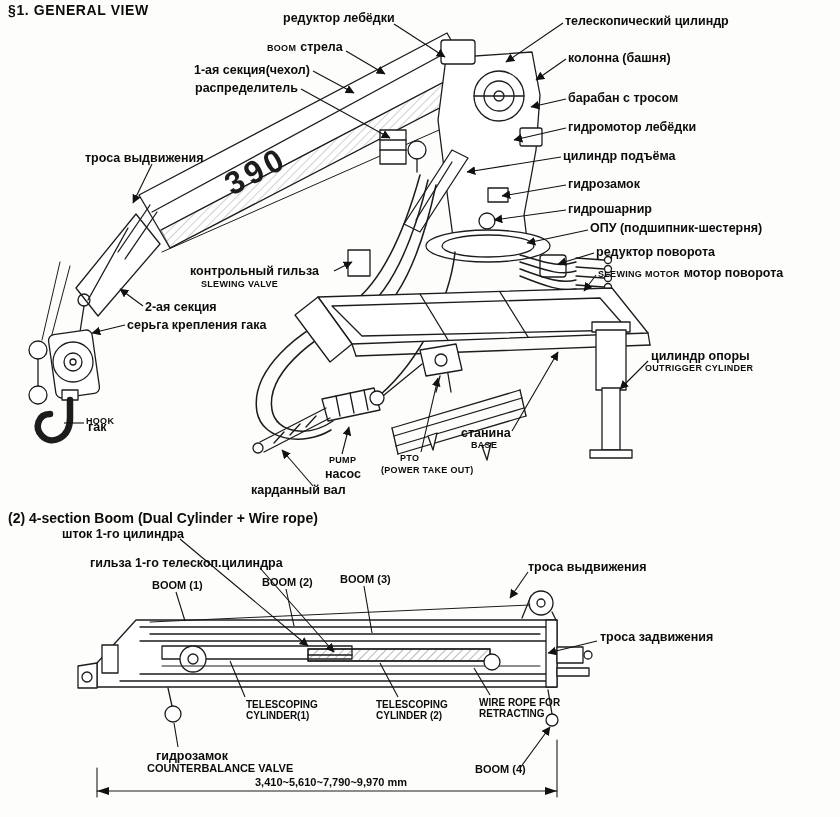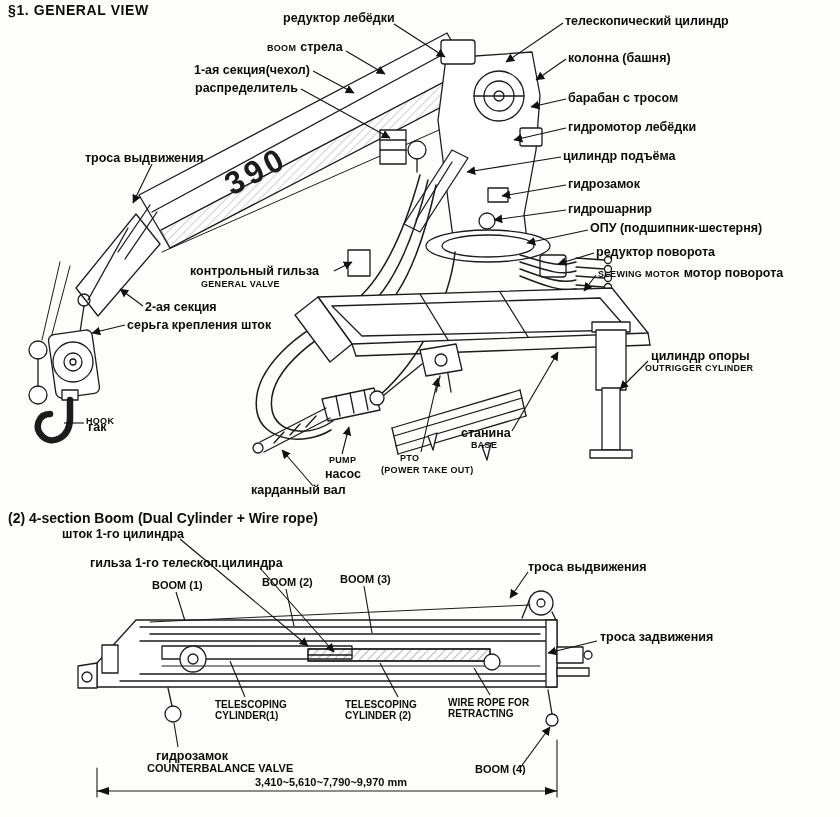--- a/index.html
+++ b/index.html
@@ -3,21 +3,21 @@
 <meta charset="utf-8">
 <style>
   html,body{margin:0;padding:0;background:#fff;}
   .stage{position:relative;width:840px;height:817px;background:#fdfdfb;
          font-family:"Liberation Sans",sans-serif;overflow:hidden;}
   svg.art{position:absolute;left:0;top:0;}
   .lbl{position:absolute;color:#0c0c0c;font-weight:700;font-size:12.5px;
        line-height:1.12;white-space:nowrap;}
   .sm{font-size:9px;letter-spacing:.3px;}
   .b11{font-size:11px;}
-  .b10{font-size:10px;}
+  .b10{font-size:10px;margin-left:31px;}
   .wrap{white-space:normal;}
   .inline{display:inline-flex;align-items:baseline;gap:4px;justify-content:flex-end;}
   .pagetitle{font-size:14px;letter-spacing:.6px;}
 </style>
 </head>
 <body>
 
 <div class="stage">
 
   <svg class="art" width="840" height="817" viewBox="0 0 840 817">
@@ -262,29 +262,29 @@
   <div class="lbl" style="left:568px;top:91px">барабан с тросом</div>
   <div class="lbl" style="left:568px;top:120px">гидромотор лебёдки</div>
   <div class="lbl" style="left:563px;top:149px">цилиндр подъёма</div>
   <div class="lbl" style="left:85px;top:151px">троса  выдвижения</div>
   <div class="lbl" style="left:568px;top:177px">гидрозамок</div>
   <div class="lbl" style="left:568px;top:202px">гидрошарнир</div>
   <div class="lbl" style="left:590px;top:221px">ОПУ (подшипник-шестерня)</div>
   <div class="lbl" style="left:596px;top:245px">редуктор поворота</div>
 
   <div class="lbl" style="left:190px;top:264px">контрольный гильза</div>
-  <div class="lbl sm" style="left:201px;top:279px">GENERAL VALVE</div>
+  <div class="lbl sm" style="left:201px;top:279px">SLEWING VALVE</div>
 
   <div class="lbl inline" style="left:598px;top:266px">
     <span class="sm">SLEWING MOTOR</span>
     <span>мотор поворота</span>
   </div>
 
   <div class="lbl" style="left:145px;top:300px">2-ая секция</div>
-  <div class="lbl" style="left:127px;top:318px">серьга крепления шток</div>
+  <div class="lbl" style="left:127px;top:318px">серьга крепления гака</div>
 
   <div class="lbl" style="left:651px;top:349px">цилиндр опоры</div>
   <div class="lbl sm" style="left:645px;top:363px">OUTRIGGER CYLINDER</div>
 
   <div class="lbl sm" style="left:86px;top:416px">HOOK</div>
   <div class="lbl" style="left:88px;top:420px">гак</div>
 
   <div class="lbl" style="left:461px;top:426px">станина</div>
   <div class="lbl sm" style="left:471px;top:440px">BASE</div>
 

